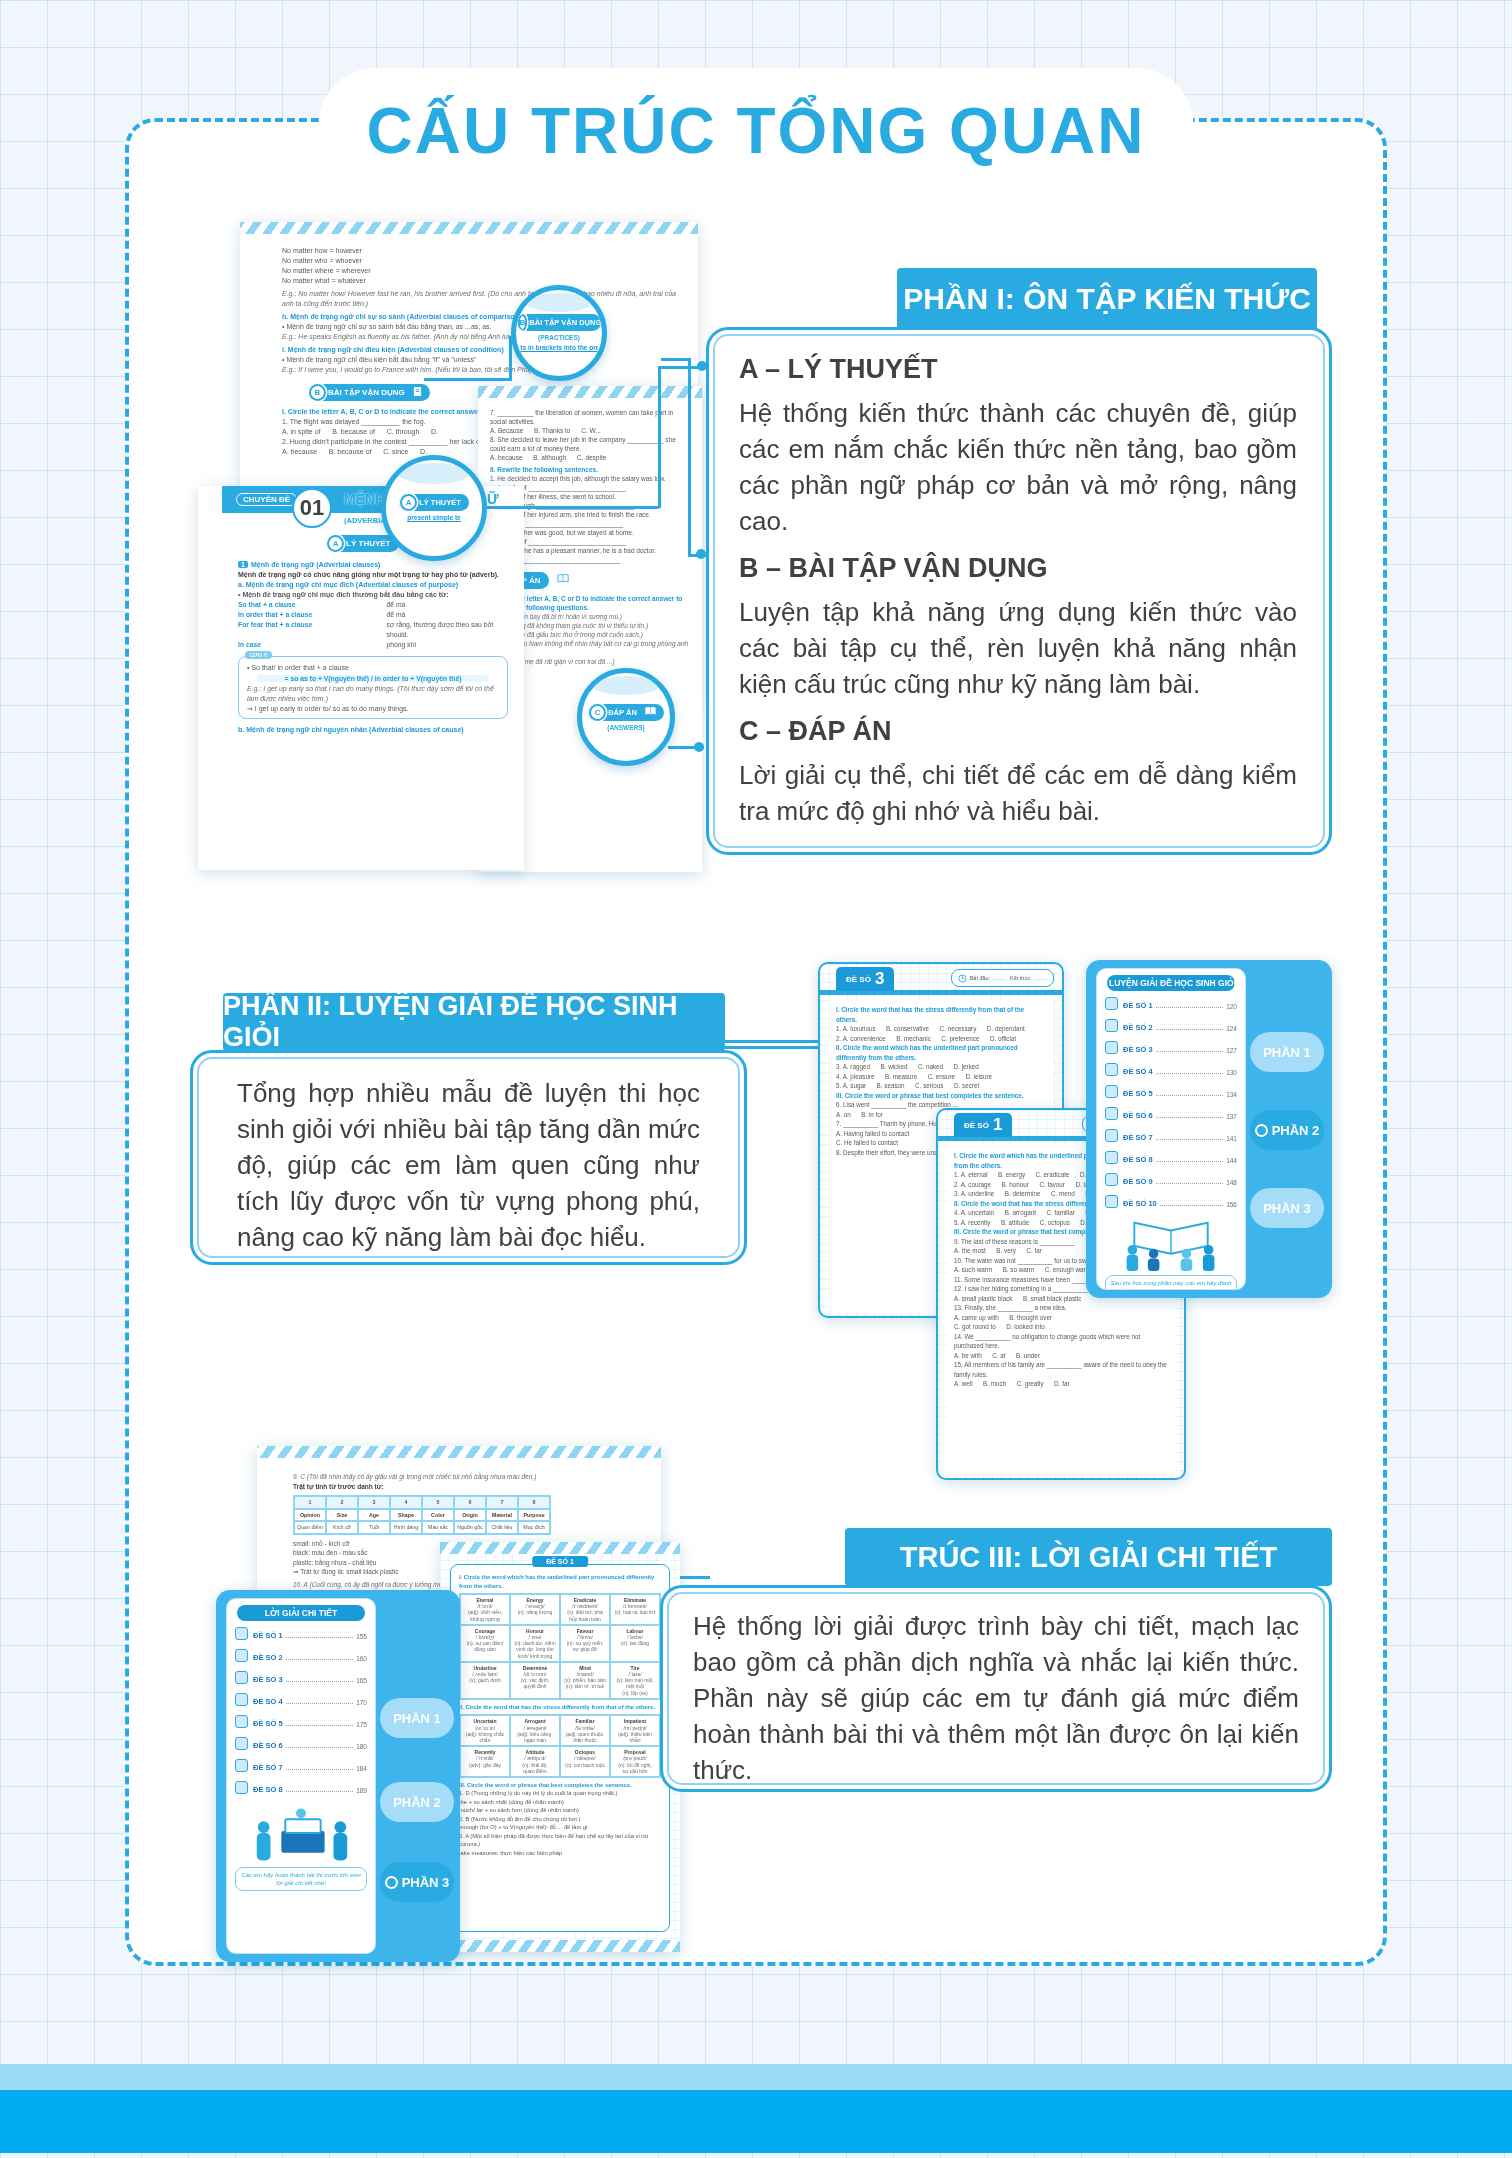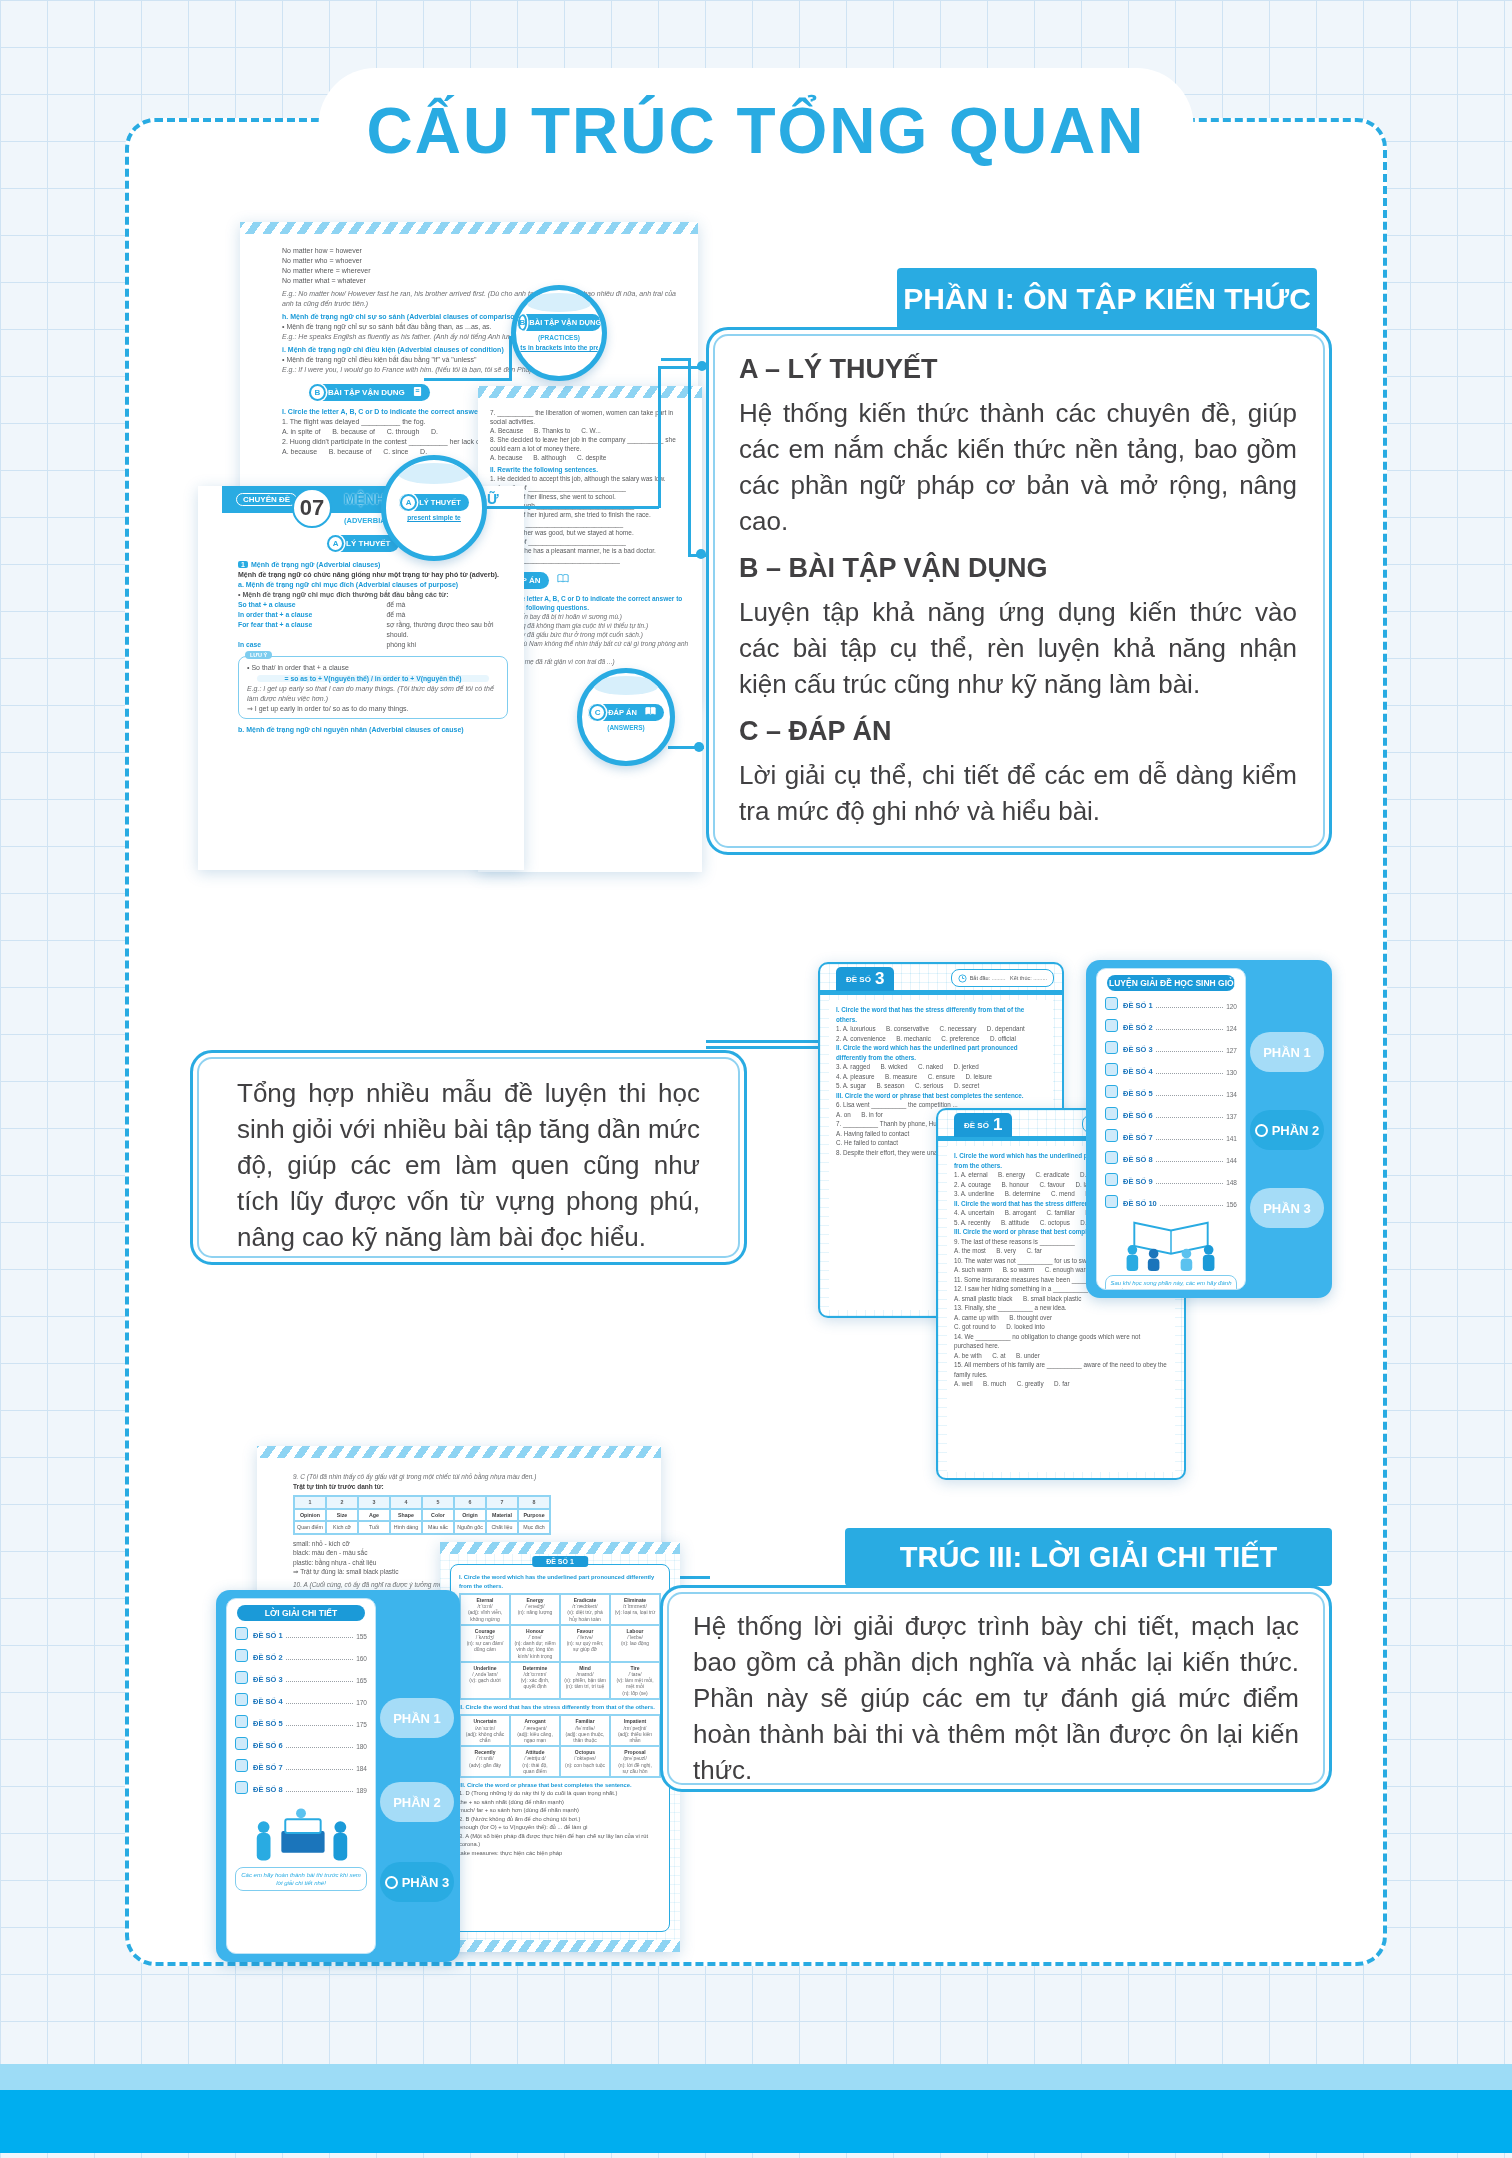--- a/index.html
+++ b/index.html
@@ -244,21 +244,21 @@
           <div class="t t-eg">3. A (Anh ấy đã giấu bức thư ở trong một cuốn sách.)</div>
           <div class="t t-eg">4. D (Mặc dù Nam không thể nhìn thấy bất cứ cái gì trong phòng anh ấy.)</div>
           <div class="t t-eg">5. A (Người mẹ đã rất giận vì con trai đã ...)</div>
         </div>
     </div>
   </div>
 
   <div class="thumb" id="pageC">
     <div class="chap-band">
       <span class="chap-tag">CHUYÊN ĐỀ</span>
-      <span class="chap-no">07</span>
+      <span class="chap-no">01</span>
       <span class="chap-title" style="color:#29abe2;text-shadow:0 0 2px #fff;">MỆNH ĐỀ TRẠNG NGỮ</span>
     </div>
     <div class="chap-sub" style="position:relative;left:122px;top:3px;">(ADVERBIAL CLAUSES)</div>
     <div style="text-align:center;margin-top:10px;">
       <span class="pill" style="font-size:8px;">
         <span class="ltr">A</span>
         <span>LÝ THUYẾT</span>
       </span>
       <span class="bookico"><svg width="13" height="10" viewBox="0 0 14 10">
             <path d="M1,1 C3,0 6,0 7,1.5 C8,0 11,0 13,1 L13,9 C11,8 8,8 7,9 C6,8 3,8 1,9 Z" fill="#fff" stroke="#29abe2" stroke-width="1"></path>
@@ -345,20 +345,21 @@
     <div class="item-head">A – LÝ THUYẾT</div>
     <div class="para">Hệ thống kiến thức thành các chuyên đề, giúp các em nắm chắc kiến thức nền tảng, bao gồm các phần ngữ pháp cơ bản và mở rộng, nâng cao.</div>
     <div class="item-head">B – BÀI TẬP VẬN DỤNG</div>
     <div class="para">Luyện tập khả năng ứng dụng kiến thức vào các bài tập cụ thể, rèn luyện khả năng nhận kiện cấu trúc cũng như kỹ năng làm bài.</div>
     <div class="item-head">C – ĐÁP ÁN</div>
     <div class="para">Lời giải cụ thể, chi tiết để các em dễ dàng kiểm tra mức độ ghi nhớ và hiểu bài.</div>
   </div>
 
   <div class="ch cl2" style="left:706px;top:1040px;width:114px;"></div>
   <div class="ch cl2" style="left:706px;top:1046px;width:114px;"></div>
+  <div class="sec-header" id="h-part2">PHẦN II: LUYỆN GIẢI ĐỀ HỌC SINH GIỎI</div>
   <div class="info-box" id="box-part2">
     <div class="para">Tổng hợp nhiều mẫu đề luyện thi học sinh giỏi với nhiều bài tập tăng dần mức độ, giúp các em làm quen cũng như tích lũy được vốn từ vựng phong phú, nâng cao kỹ năng làm bài đọc hiểu.</div>
   </div>
 
   <div class="exam" id="de3">
     <div class="exam-bar"></div>
     <div class="exam-tab">
       <span class="lbl">ĐỀ SỐ</span>
       <span class="num">3</span>
     </div>

